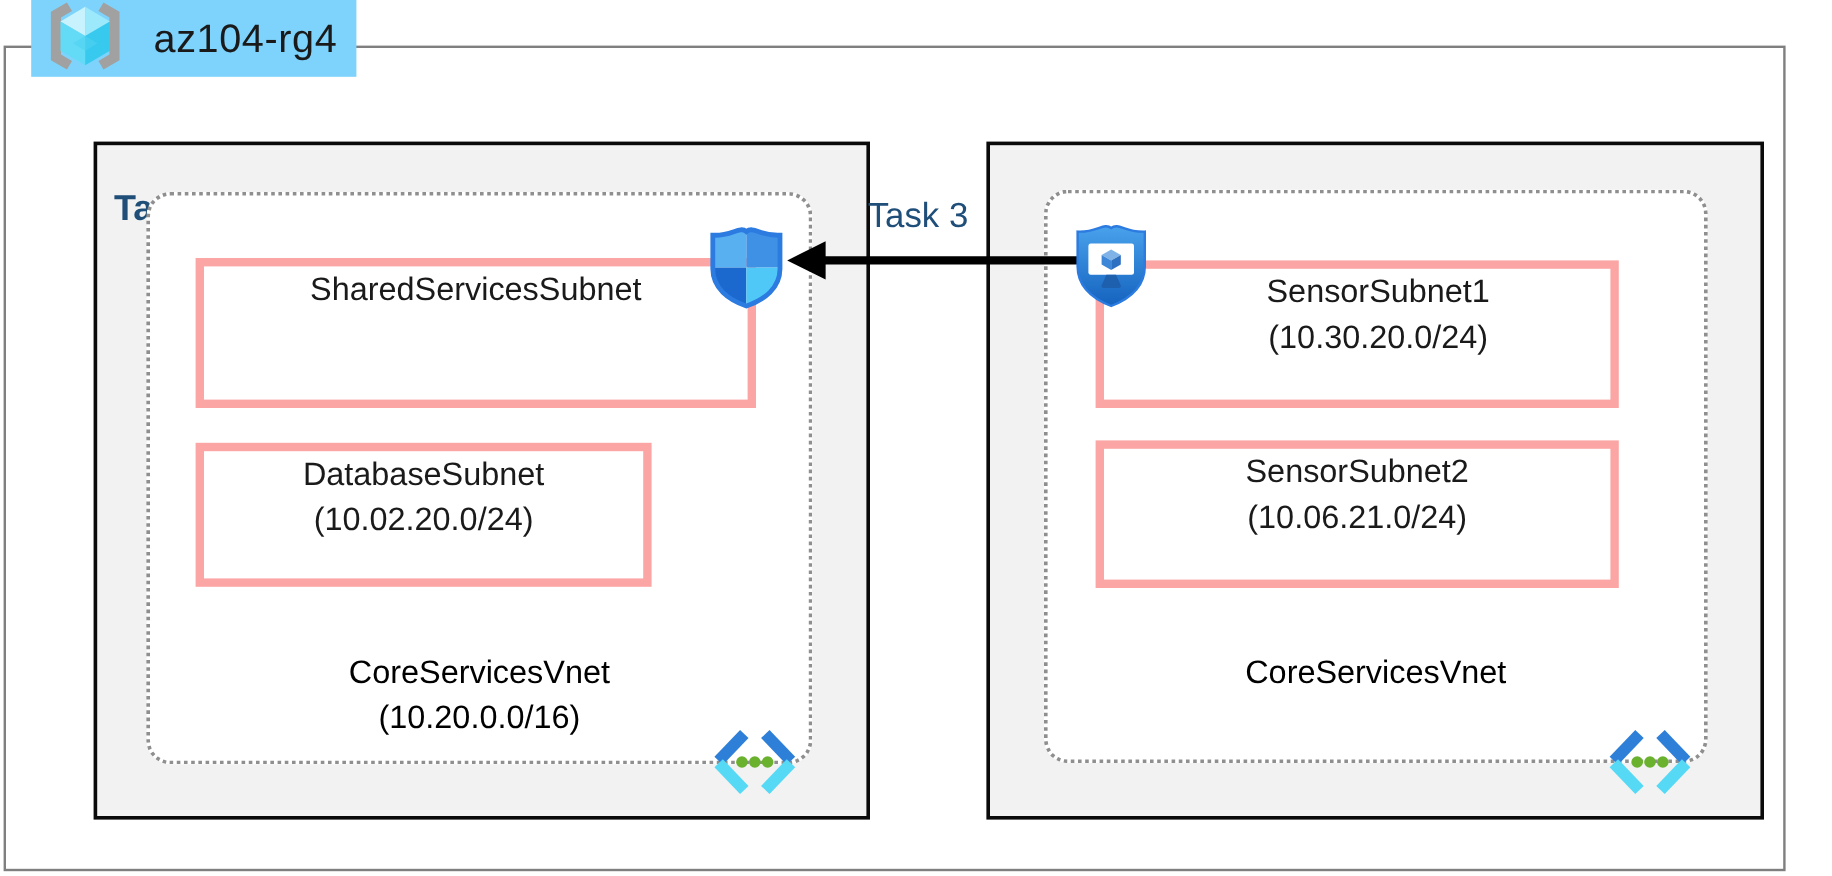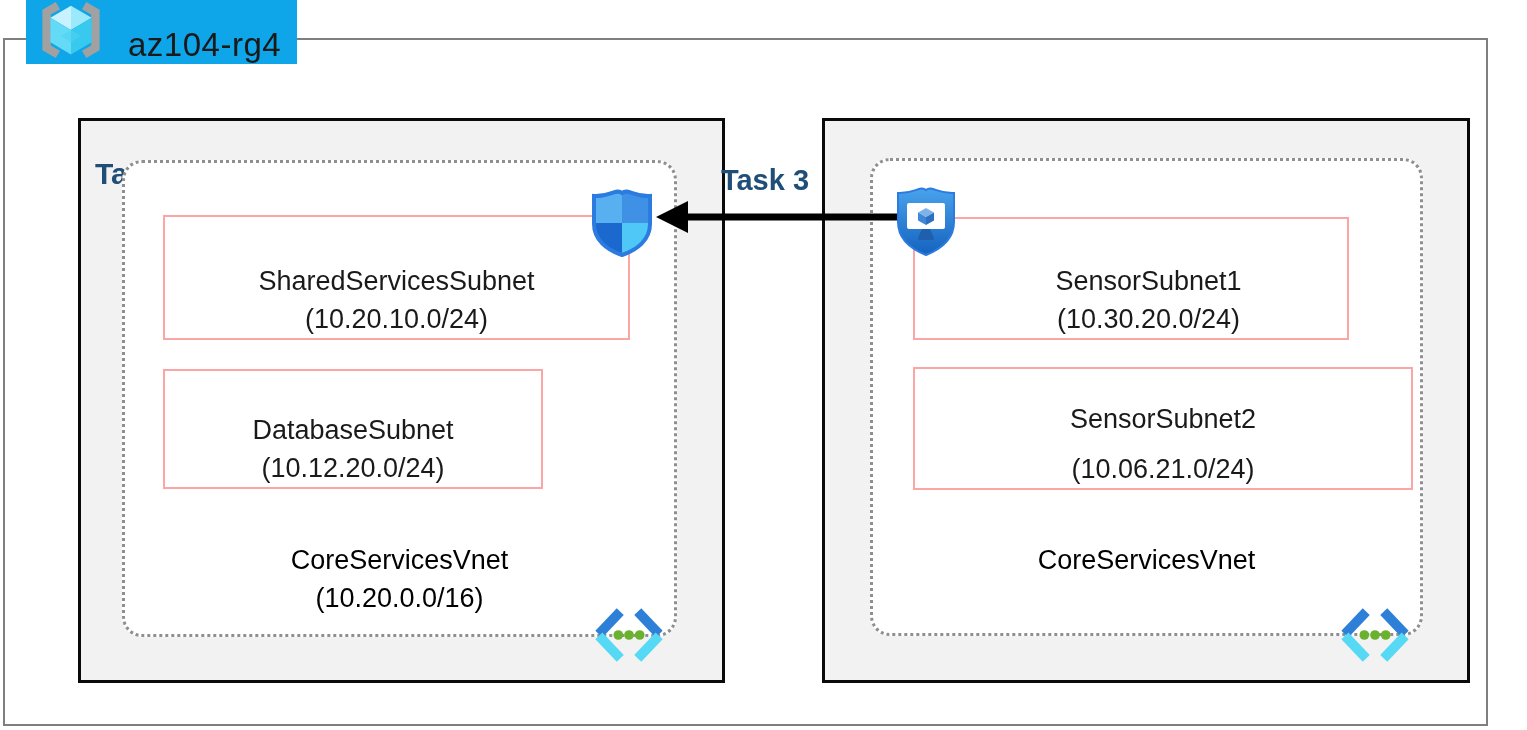--- a/index.html
+++ b/index.html
@@ -2,58 +2,58 @@
 <html><head>
 <meta charset="utf-8">
 <style>
   html,body{margin:0;padding:0;background:#fff;}
   body{font-family:"Liberation Sans", sans-serif;}
   #stage{position:relative;width:1527px;height:730px;background:#ffffff;overflow:hidden;}
 
   .outer-frame{position:absolute;left:3px;top:38px;width:1485px;height:688px;
     border:2px solid #7f7f7f;box-sizing:border-box;}
 
-  .rg-title{position:absolute;left:26px;top:0;height:64px;display:flex;align-items:flex-end;
-    gap:20px;background:#0ea5e9;padding:0 16px 0 8px;z-index:6;}
+  .rg-title{position:absolute;left:26px;top:0;height:64px;display:flex;align-items:center;
+    gap:20px;background:#7dd3fc;padding:0 16px 0 8px;z-index:6;}
   .rg-title .rg-name{font-size:33px;color:#1a1a1a;letter-spacing:0.5px;}
 
   .task-box{position:absolute;background:#f2f2f2;border:3px solid #0a0a0a;box-sizing:border-box;z-index:1;}
   #task1-box{left:78px;top:118px;width:647px;height:565px;}
   #task2-box{left:822px;top:118px;width:648px;height:565px;}
 
   .task-label{position:absolute;font-size:30px;font-weight:bold;color:#1f4e79;z-index:2;}
   #task1-label{left:95px;top:109px;margin-top:48px;}
   #task2-label{left:822px;top:121px;width:634px;text-align:right;}
 
   .vnet-box{position:absolute;background:#ffffff;border:3px dotted #8f8f8f;border-radius:20px;
     box-sizing:border-box;z-index:2;}
   #vnet1-box{left:122px;top:160px;width:555px;height:477px;}
   #vnet2-box{left:870px;top:158px;width:553px;height:478px;}
 
-  .subnet-box{position:absolute;background:#ffffff;border:2px solid #fca5a5;box-sizing:border-box;
-    display:flex;flex-direction:column;justify-content:flex-end;text-align:center;
+  .subnet-box{position:absolute;background:#ffffff;border:7px solid #fca5a5;box-sizing:border-box;
+    display:flex;flex-direction:column;justify-content:flex-start;text-align:center;
     font-size:27px;line-height:38px;color:#1a1a1a;z-index:3;}
   #subnet-sharedservices{left:163px;top:215px;width:467px;height:125px;}
   #subnet-database{left:163px;top:369px;width:380px;height:120px;}
   #subnet-sensor1{left:913px;top:217px;width:436px;height:123px;padding-left:35px;}
-  #subnet-sensor2{left:913px;top:367px;width:500px;height:123px;gap:12px;}
+  #subnet-sensor2{left:913px;top:367px;width:436px;height:123px;}
 
   .vnet-label{position:absolute;text-align:center;font-size:27px;line-height:38px;color:#000000;z-index:3;}
   #vnet1-label{left:122px;top:541px;width:555px;}
   #vnet2-label{left:870px;top:541px;width:553px;}
 
   .icon{position:absolute;}
   #vnet1-icon{left:592px;top:600px;z-index:4;}
   #vnet2-icon{left:1338px;top:600px;z-index:4;}
   #nsg-shield-icon{left:588px;top:186px;z-index:5;}
   #bastion-icon{left:892px;top:183px;z-index:5;}
 
   #task3-arrow{position:absolute;left:650px;top:198px;z-index:4;}
   #task3-label{position:absolute;left:715px;top:164px;width:100px;text-align:center;
-    font-size:29px;font-weight:bold;color:#1f4e79;z-index:5;}
+    font-size:29px;font-weight:normal;color:#1f4e79;z-index:5;}
 </style>
 </head>
 <body>
 
 <div id="stage">
 
   <div class="outer-frame"></div>
 
   <div class="rg-title">
     <span class="icon-wrap">
@@ -70,26 +70,25 @@
     <span class="rg-name">az104-rg4</span>
   </div>
 
   <div class="task-box" id="task1-box"></div>
   <div class="task-label" id="task1-label">Task 1</div>
 
   <div class="vnet-box" id="vnet1-box"></div>
 
   <div class="subnet-box" id="subnet-sharedservices">
     <div>SharedServicesSubnet</div>
-    <div>(10.20.10.0/24)</div>
   </div>
 
   <div class="subnet-box" id="subnet-database">
     <div>DatabaseSubnet</div>
-    <div>(10.12.20.0/24)</div>
+    <div>(10.02.20.0/24)</div>
   </div>
 
   <div class="vnet-label" id="vnet1-label">
     <div>CoreServicesVnet</div>
     <div>(10.20.0.0/16)</div>
   </div>
 
   <div class="icon" id="vnet1-icon">
     <svg width="74" height="70" viewBox="0 0 76 72">
       <path d="M29 12 L7 35" stroke="#2e7fd8" stroke-width="10" fill="none"></path>

